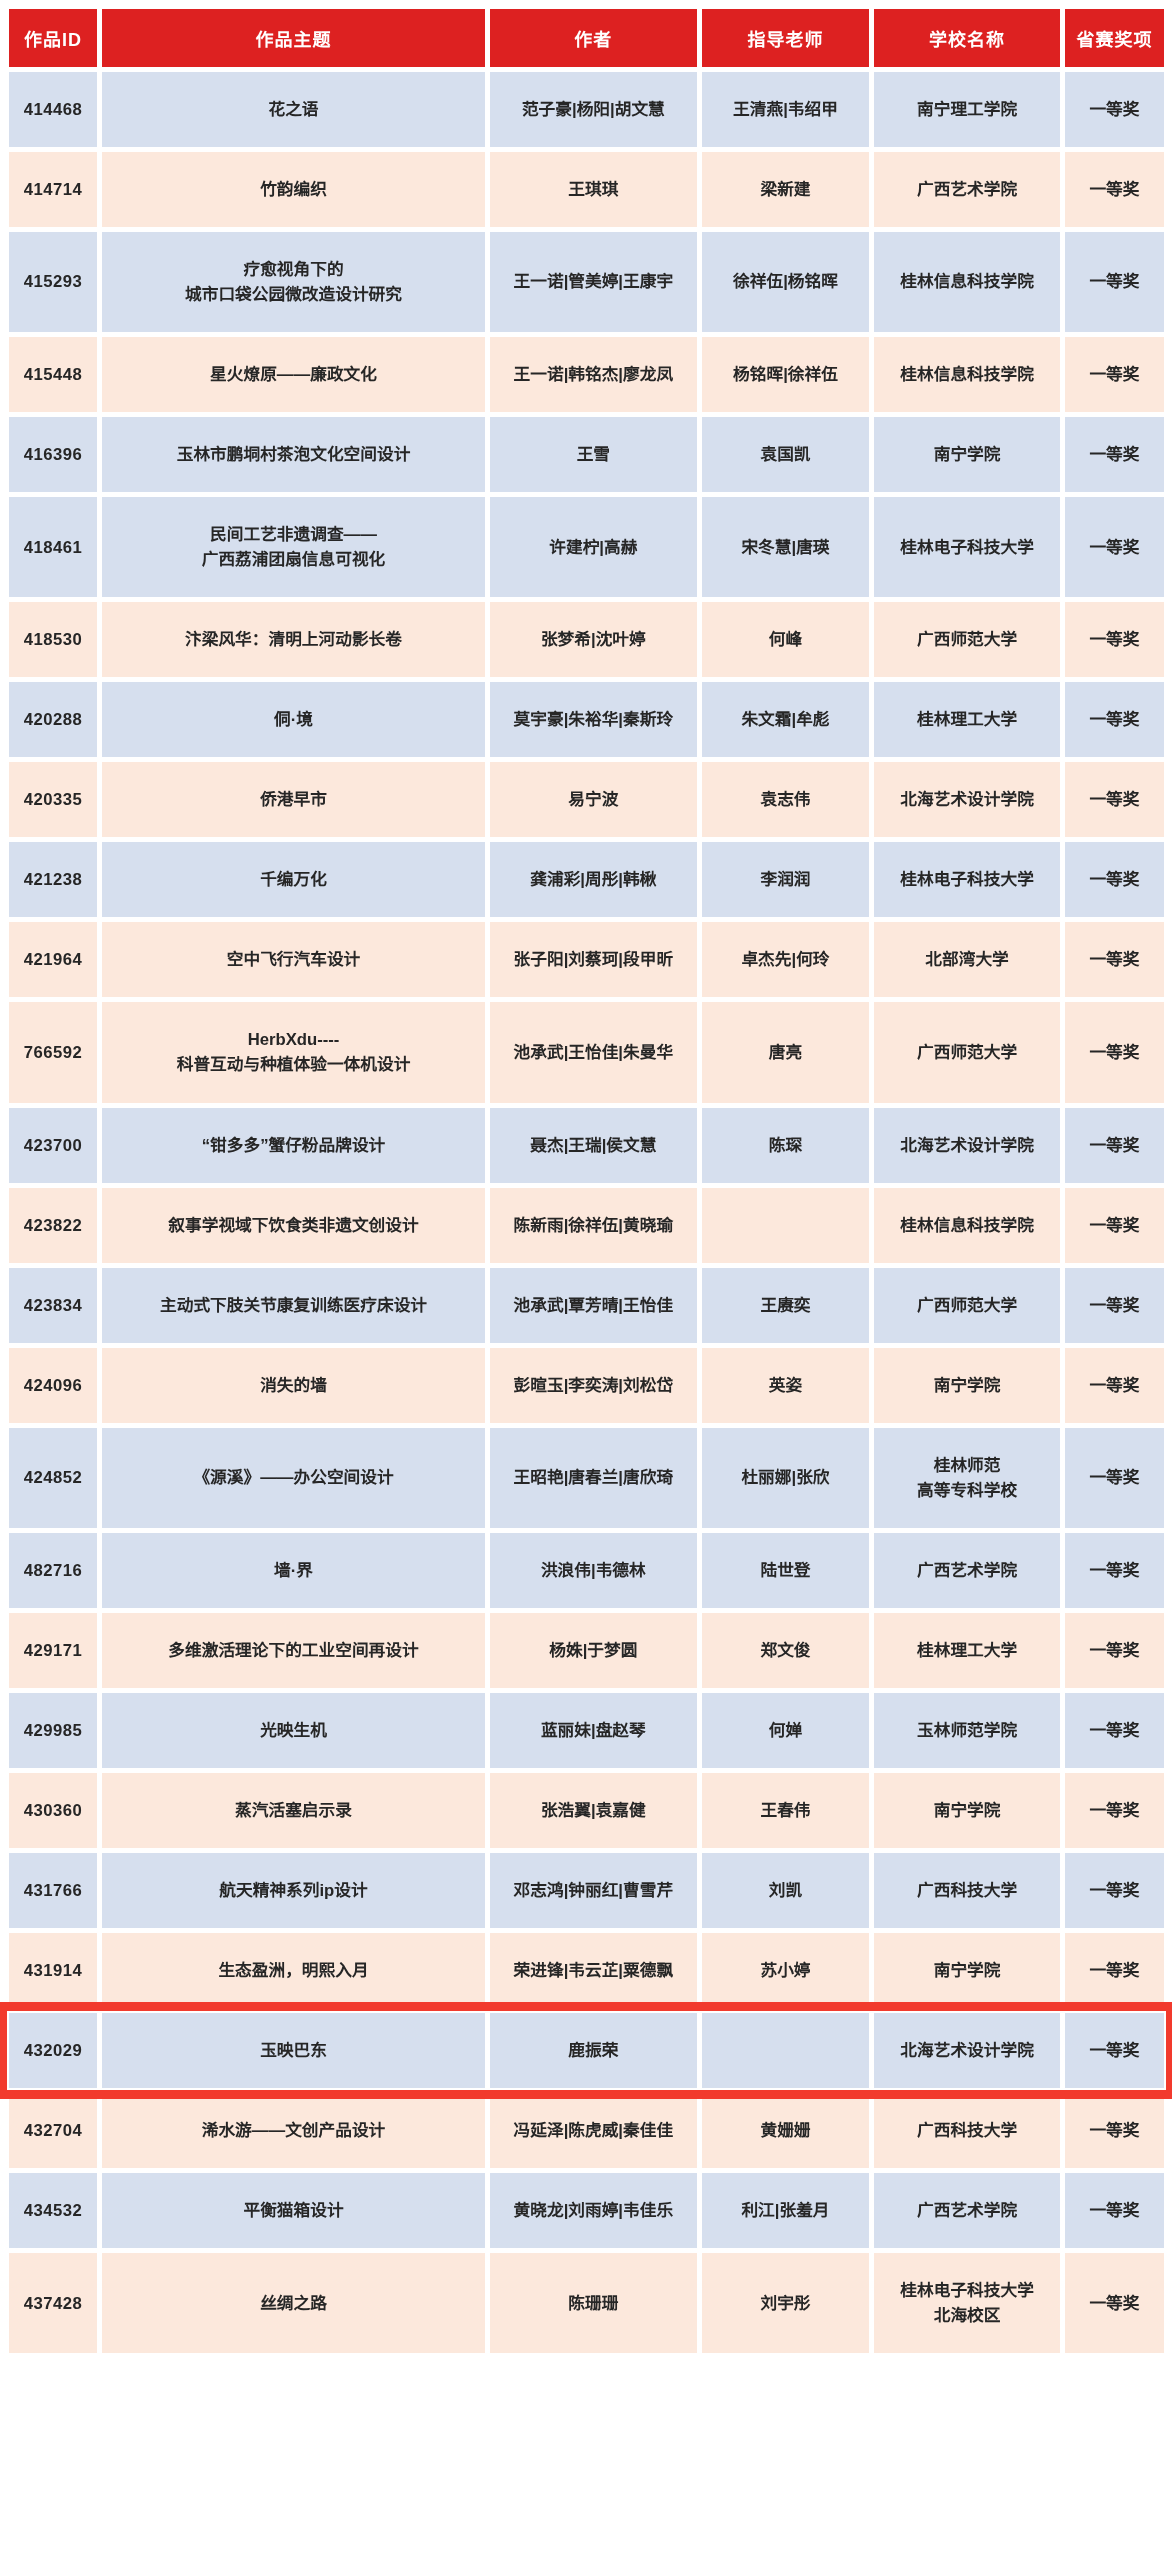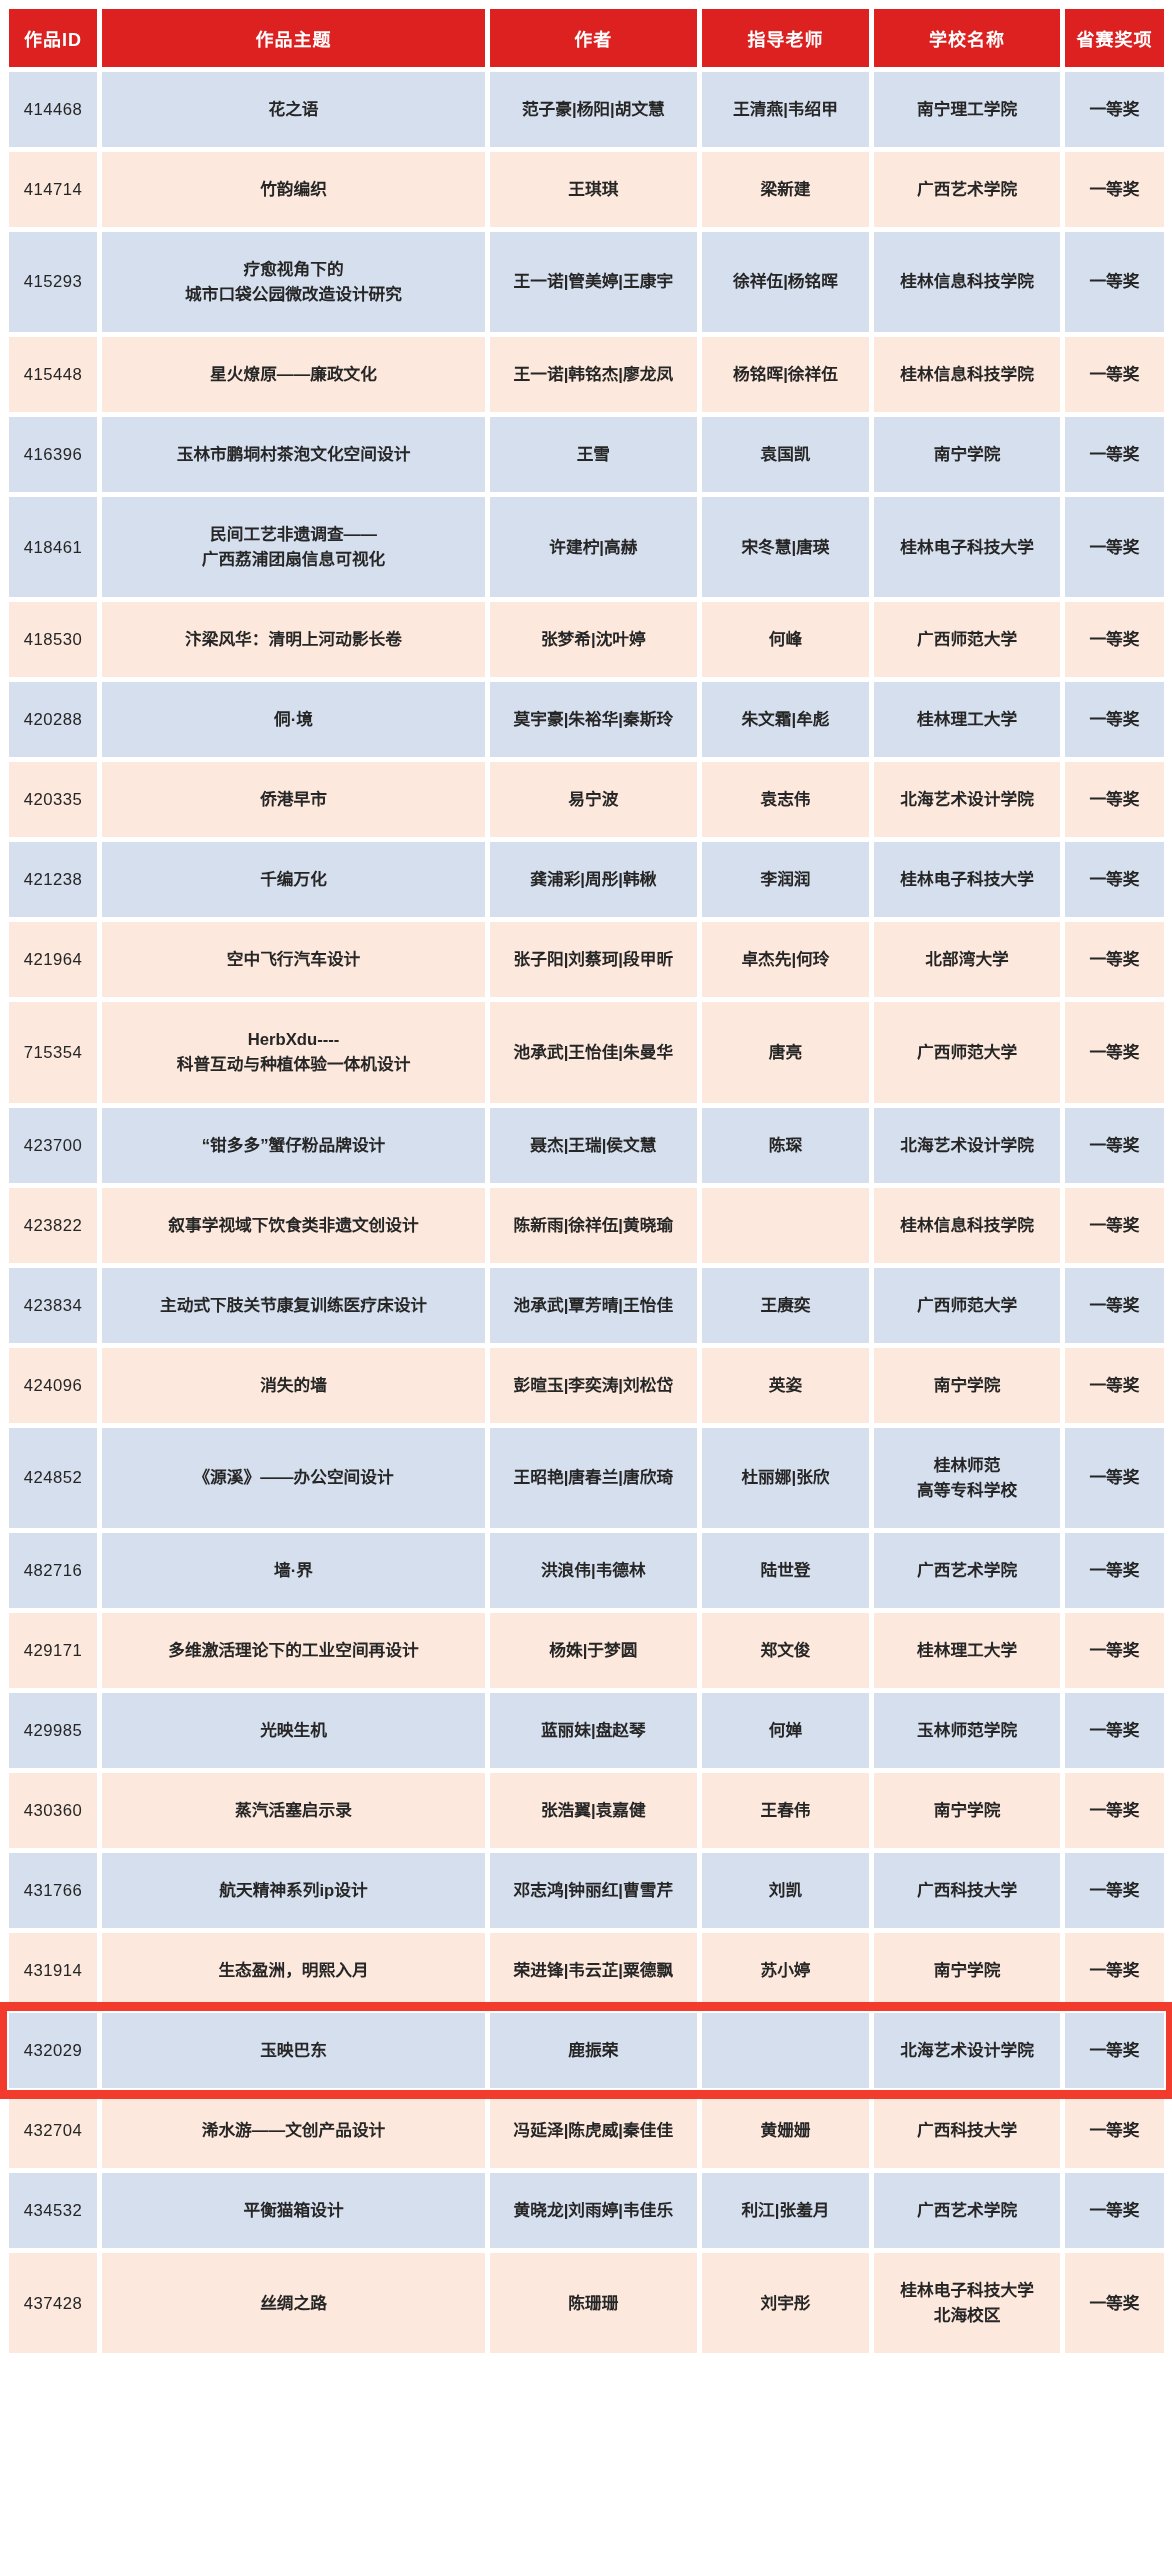--- a/index.html
+++ b/index.html
@@ -45,21 +45,21 @@
     padding:25px 7.6px;
     white-space:pre-line;
     line-height:1.5;
   }
   tr.blue td{background:var(--row-blue);}
   tr.pink td{background:var(--row-pink);}
   tr.highlight{
     outline:9.6px solid var(--highlight-border);
     outline-offset:2.9px;
   }
-  td.cell-id{font-weight:400;letter-spacing:0.5px;}
+  td.cell-id{font-weight:700;letter-spacing:0.5px;}
 </style>
 </head>
 <body>
 
 <main>
   <table class="award-table">
     <colgroup>
       <col style="width:88px">
       <col style="width:380px">
       <col style="width:206px">
@@ -162,21 +162,21 @@
         </tr>
         <tr class="pink">
           <td class="cell-id">421964</td>
           <td class="cell-topic">空中飞行汽车设计</td>
           <td class="cell-authors">张子阳|刘蔡珂|段甲昕</td>
           <td class="cell-teachers">卓杰先|何玲</td>
           <td class="cell-school">北部湾大学</td>
           <td class="cell-award">一等奖</td>
         </tr>
         <tr class="pink">
-          <td class="cell-id">715354</td>
+          <td class="cell-id">766592</td>
           <td class="cell-topic">HerbXdu----
 科普互动与种植体验一体机设计</td>
           <td class="cell-authors">池承武|王怡佳|朱曼华</td>
           <td class="cell-teachers">唐亮</td>
           <td class="cell-school">广西师范大学</td>
           <td class="cell-award">一等奖</td>
         </tr>
         <tr class="blue">
           <td class="cell-id">423700</td>
           <td class="cell-topic">“钳多多”蟹仔粉品牌设计</td>

